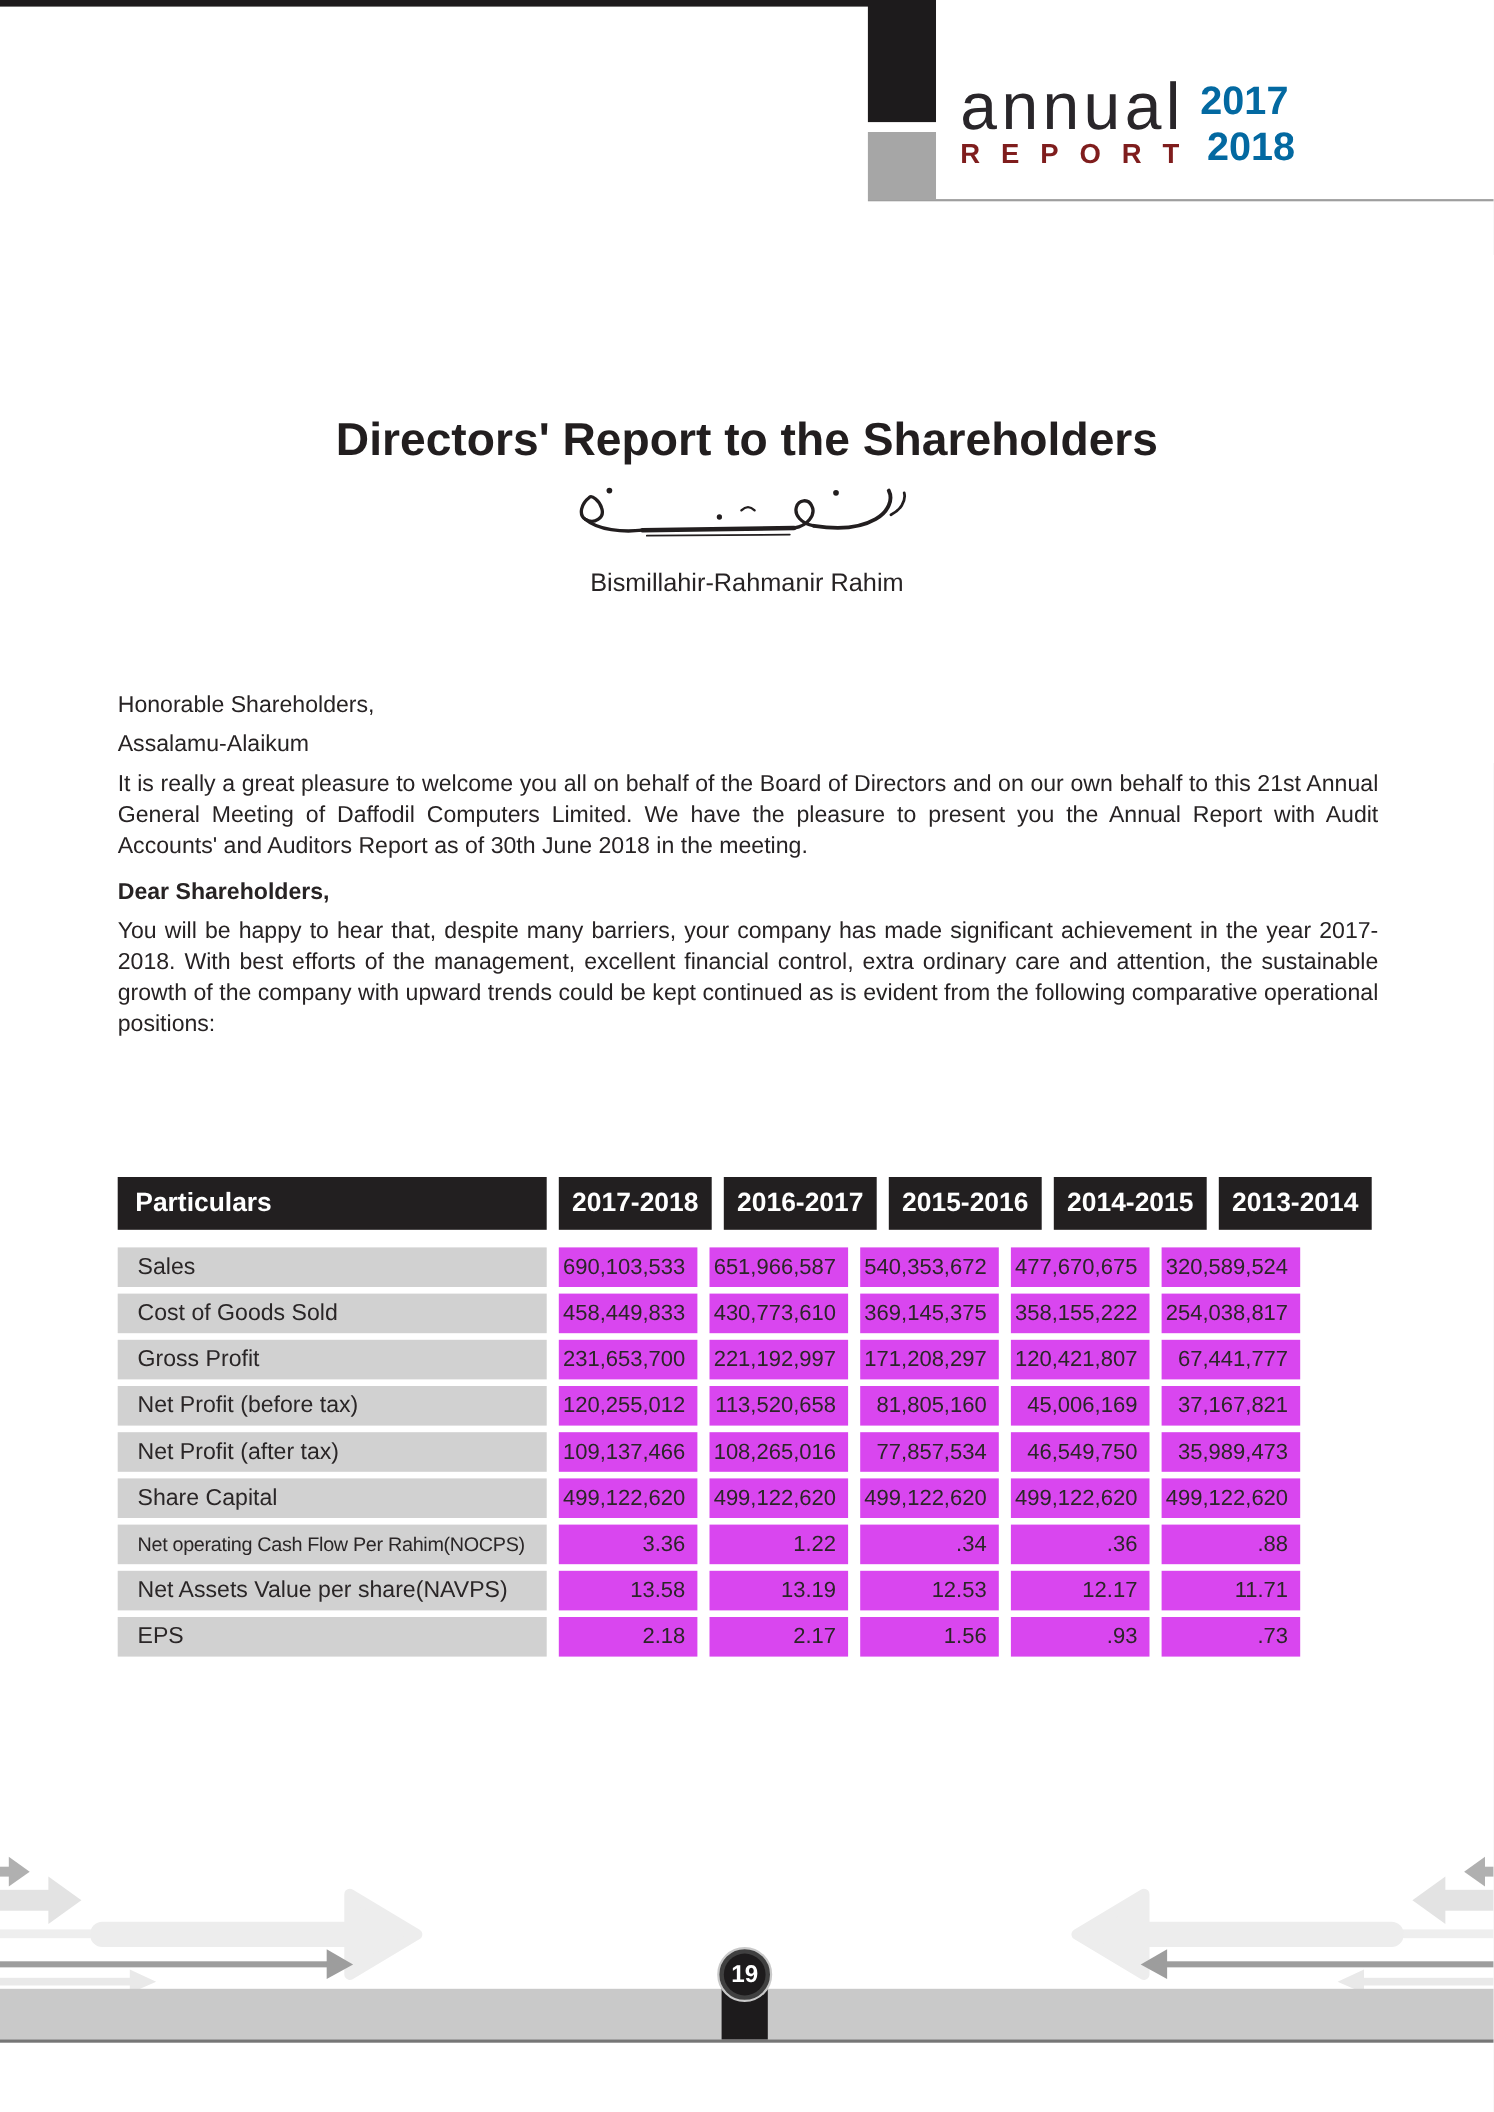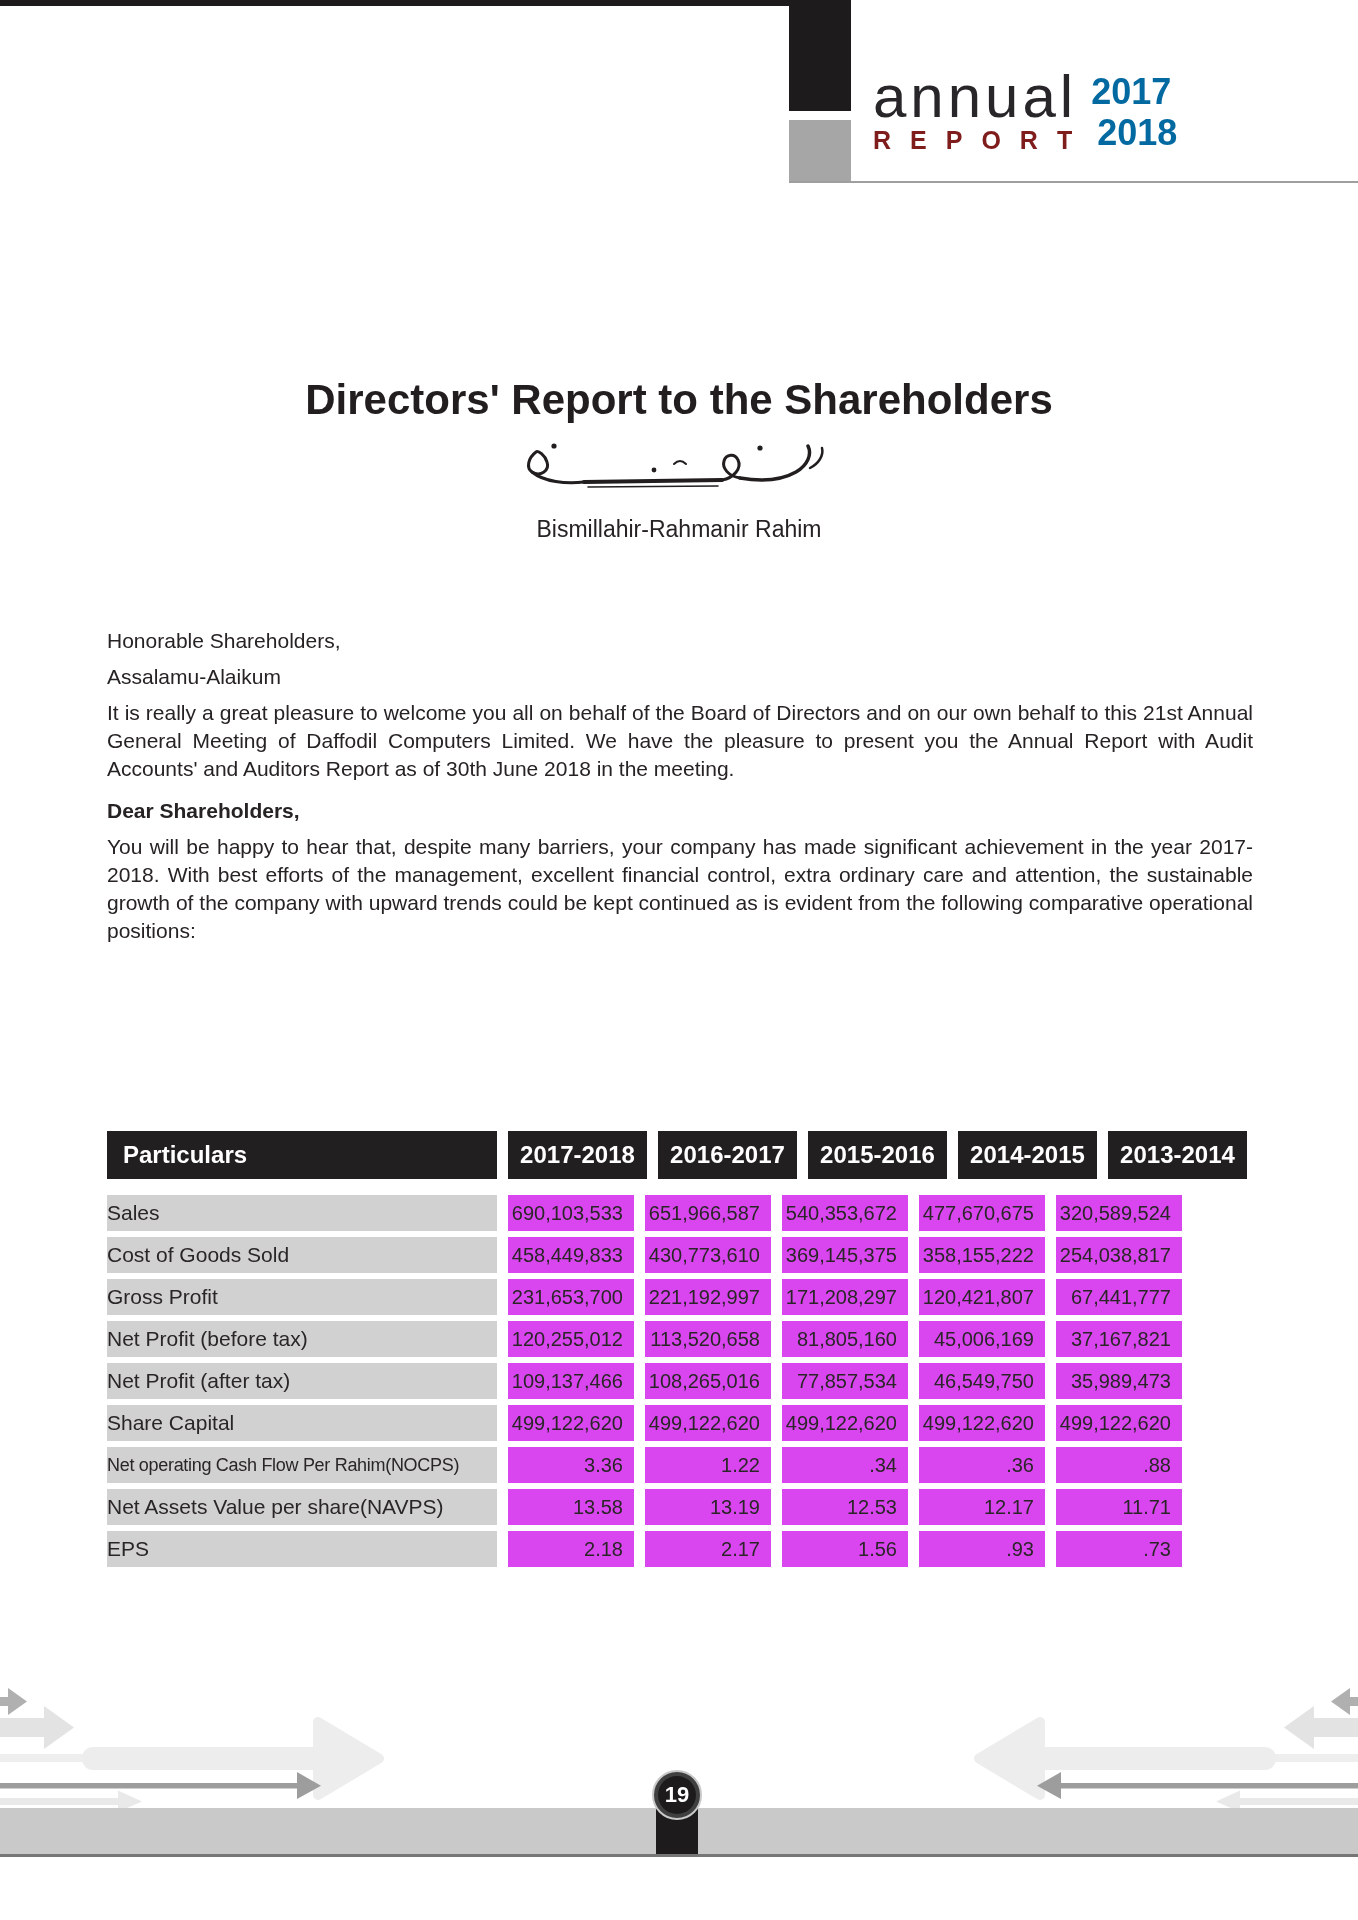--- a/index.html
+++ b/index.html
@@ -27,30 +27,30 @@
   .calligraphy{position:absolute;left:0;top:438px;width:100%;display:flex;justify-content:center;}
   .bismillah-caption{position:absolute;left:0;top:516px;width:100%;text-align:center;font-size:23px;color:#272324;}
   
   .bodyline{position:absolute;left:107px;width:1146px;font-size:21px;line-height:28px;}
   .t-honorable{top:627px;}
   .t-salam{top:663px;}
   .t-para1{top:699px;text-align:justify;}
   .t-dear{top:797px;font-weight:bold;}
   .t-para2{top:833px;text-align:justify;}
   
-  .ftable{position:absolute;left:107px;top:1131px;width:1140px;}
+  .ftable{position:absolute;left:107px;top:1070px;width:1140px;}
   .thead{display:flex;gap:11px;}
   .thcell{background:#221f20;color:#ffffff;font-weight:bold;font-size:24px;height:48px;
     display:flex;align-items:center;justify-content:center;box-sizing:border-box;}
   .thcell.label{width:390px;justify-content:flex-start;padding-left:16px;}
   .thcell.year{width:139px;}
   .tbody{margin-top:16px;}
   .trow{display:flex;gap:11px;margin-bottom:6px;}
   .tlabel{width:390px;height:36px;background:#d1d1d1;display:flex;align-items:center;
-    box-sizing:border-box;font-size:21px;color:#2a2627;}
+    padding-left:18px;box-sizing:border-box;font-size:21px;color:#2a2627;}
   .tlabel.condensed{font-size:18px;letter-spacing:-0.3px;}
   .tval{width:126px;height:36px;background:#d946ef;display:flex;align-items:center;
     justify-content:flex-end;padding-right:11px;box-sizing:border-box;font-size:20px;color:#2a2627;}
   
   .footer-arrows{position:absolute;left:0;top:1670px;}
   .footer-band{position:absolute;left:0;top:1808px;width:1358px;height:46px;background:#c9c9c9;}
   .footer-line{position:absolute;left:0;top:1854px;width:1358px;height:3px;background:#767676;}
   .page-tab{position:absolute;left:656px;top:1800px;width:42px;height:54px;background:#1d1b1c;}
   .page-badge{position:absolute;left:652px;top:1770px;width:46px;height:46px;background:#404040;
     border:2px solid #c9c9c9;border-radius:50%;display:flex;align-items:center;justify-content:center;}

